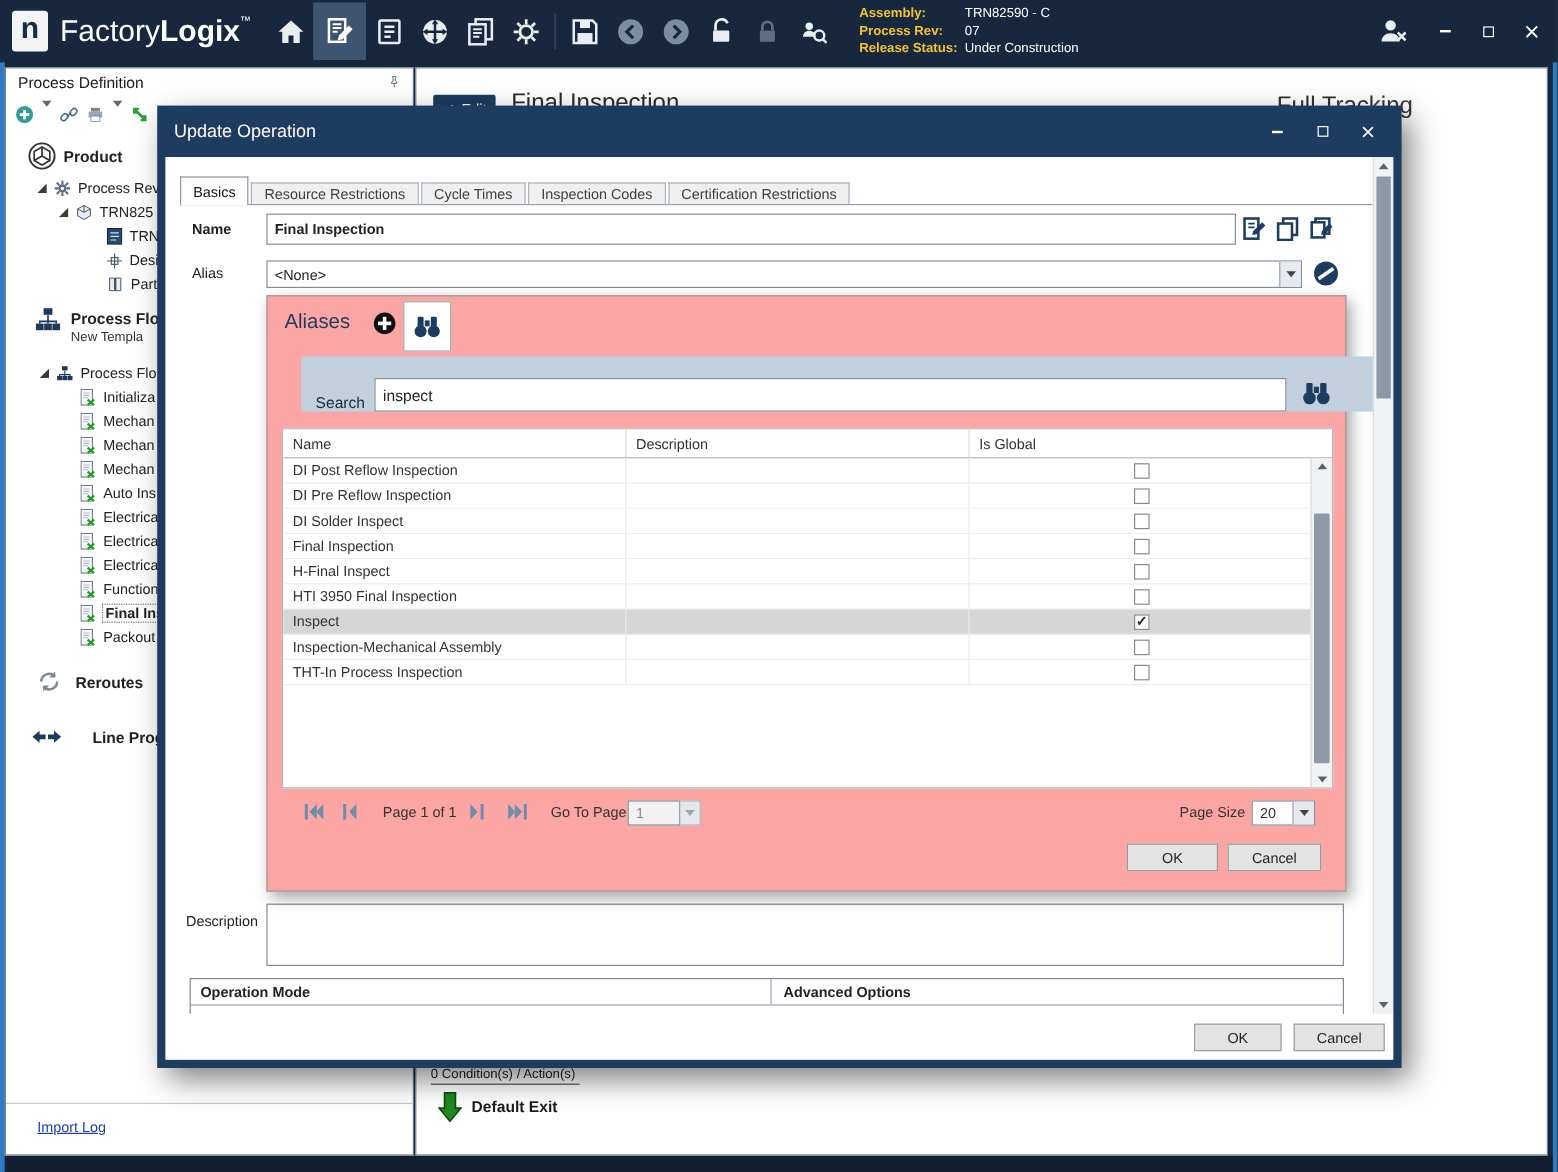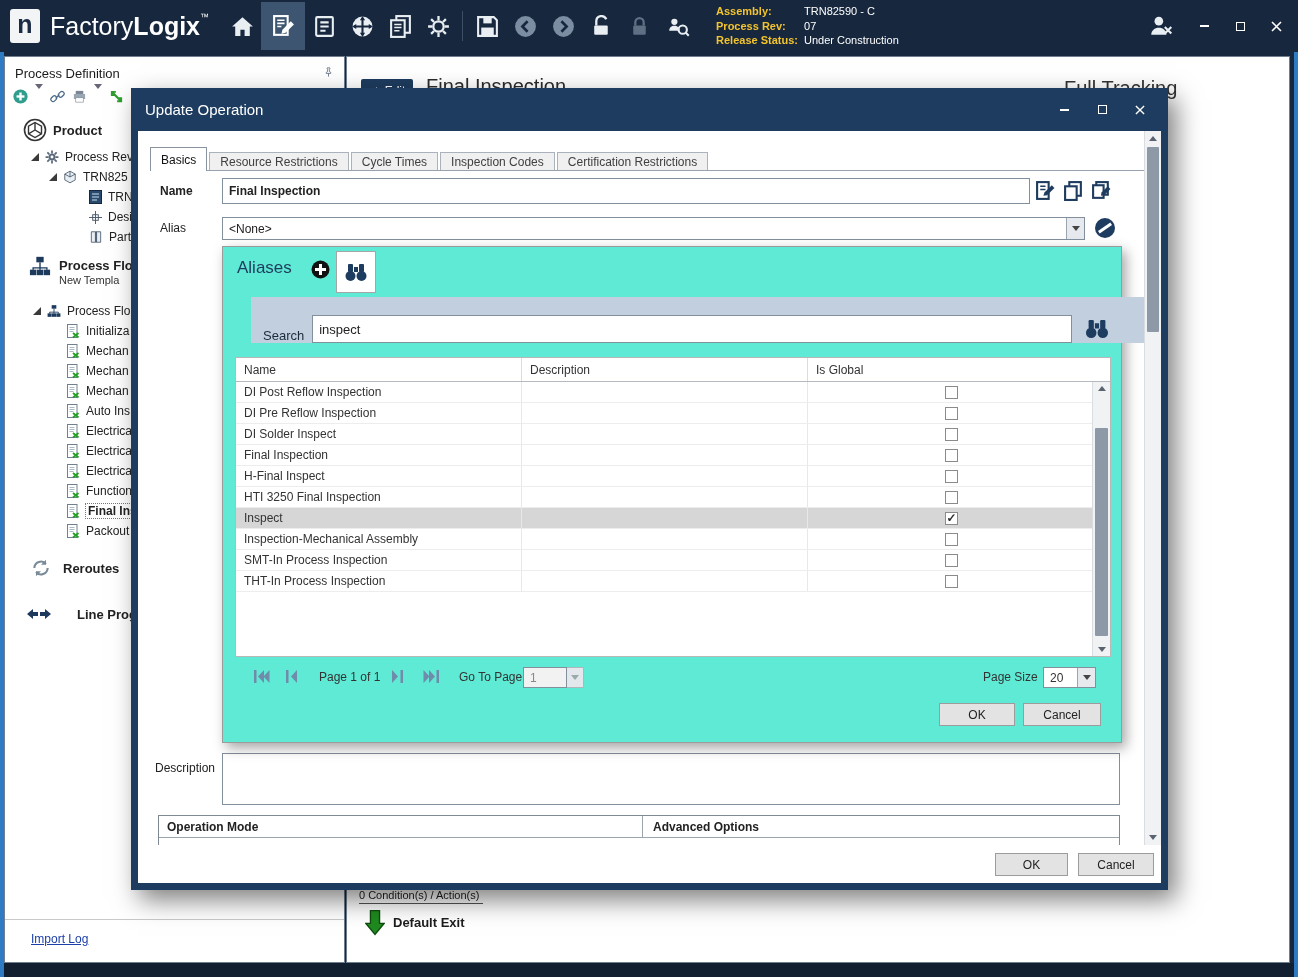--- a/index.html
+++ b/index.html
@@ -22,21 +22,21 @@
 .asm-val{color:#fff}
 .tb-right{margin-left:auto;display:flex;align-items:center;margin-right:14px;gap:20px}
 .winbtn{width:16px;height:16px;display:flex;align-items:center;justify-content:center;cursor:pointer}
 .min-bar{width:9px;height:2px;background:#fff}
 .max-box{width:9px;height:9px;border:1.5px solid #fff}
 
 .edge{position:absolute;background:#2f7bc3}
 .bottom-strip{position:absolute;left:4px;top:963px;width:1290px;height:14px;background:#121f31}
 
 .left-panel{position:absolute;left:4px;top:56px;width:341px;height:907px;background:#fff;border:1px solid #6f7f8f}
-.lp-header{height:28px;display:flex;align-items:center;padding:4px 10px 0 10px;font-size:13px;color:#1b1b1b}
+.lp-header{height:28px;display:flex;align-items:flex-start;padding:4px 10px 0 10px;font-size:13px;color:#1b1b1b}
 .lp-pin{margin-left:auto}
 .lp-toolbar{height:26px;display:flex;align-items:center;gap:7px;padding:0 8px}
 .tree{font-size:12px;color:#222;padding-top:2px}
 .tree-row{display:flex;align-items:center;height:20px;white-space:nowrap;cursor:pointer}
 .tree-row .gap{width:6px}
 .trl{margin-left:6px}
 .bold13{font-weight:bold;font-size:13px}
 .sel-step{font-weight:bold;outline:1px dotted #777;background:#fff;padding:0 2px}
 .pf-head{display:flex;height:40px;margin-top:8px;cursor:pointer}
 .pf-txt{margin-left:8px;line-height:14px;padding-top:4px}
@@ -66,21 +66,21 @@
 .txt{border:1px solid #828f9c;background:#fff;font-family:"Liberation Sans",sans-serif;font-size:12px;color:#222;padding:0 6px}
 .name-input{position:absolute;left:84px;top:47px;width:808px;height:26px;font-weight:bold}
 .row-icon{position:absolute;top:49px;width:22px;height:22px;cursor:pointer}
 .combo{position:absolute;left:84px;top:86px;width:863px;height:23px;border:1px solid #828f9c;background:#fff;display:flex;align-items:center;font-size:12px;color:#222;padding-left:6px;cursor:pointer}
 .combo-btn{margin-left:auto;width:18px;height:21px;background:#e6e9ee;border-left:1px solid #9aa5b0;display:flex;align-items:center;justify-content:center;cursor:pointer}
 .tri-down{width:0;height:0;border-left:4px solid transparent;border-right:4px solid transparent;border-top:5px solid #444}
 .tri-up{width:0;height:0;border-left:4px solid transparent;border-right:4px solid transparent;border-bottom:5px solid #5a6470}
 .tri-down.sb{border-top-color:#5a6470}
 .clear-icon{position:absolute;left:956px;top:86px;width:22px;height:22px;cursor:pointer}
 
-.alias-popup{position:absolute;left:84px;top:115px;width:900px;height:497px;background:#5eead4;border:1px solid #9b9b9b;box-shadow:4px 5px 12px rgba(0,0,0,.35);z-index:5}
+.alias-popup{position:absolute;left:84px;top:115px;width:900px;height:497px;background:#fca5a5;border:1px solid #9b9b9b;box-shadow:4px 5px 12px rgba(0,0,0,.35);z-index:5}
 .ap-title{position:absolute;left:14px;top:11px;font-size:17px;color:#1e3a5c}
 .ap-plus{position:absolute;left:88px;top:13px;cursor:pointer}
 .ap-tab{position:absolute;left:113px;top:4px;width:40px;height:42px;border:1px solid #a5a5a5;background:#fff;display:flex;align-items:center;justify-content:center;cursor:pointer}
 .searchbar{position:absolute;left:28px;top:50px;width:1012px;height:46px;background:#c2cfdf;display:flex;align-items:flex-end}
 .search-lbl{font-size:13px;color:#1b2b3b;margin-left:12px}
 .search-input{width:760px;height:28px;margin-left:8px;font-size:13px}
 .search-binoc{margin-left:12px;cursor:pointer}
 
 .atable{position:absolute;left:12px;top:110px;width:876px;height:300px;border:1px solid #b8b8b8;background:#fff}
 .ahead{display:flex;height:24px;border-bottom:1px solid #b5bac0;font-size:12px;color:#333;background:#fff}
@@ -615,42 +615,35 @@
                   </div>
                 </div>
               <div class="trow">
                   <div class="tc c1">H-Final Inspect</div>
                   <div class="tc c2"></div>
                   <div class="tc c3">
                     <span class="cb"></span>
                   </div>
                 </div>
               <div class="trow">
-                  <div class="tc c1">HTI 3250 Final Inspection</div>
+                  <div class="tc c1">HTI 3950 Final Inspection</div>
                   <div class="tc c2"></div>
                   <div class="tc c3">
                     <span class="cb"></span>
                   </div>
                 </div>
               <div class="trow selected">
                   <div class="tc c1">Inspect</div>
                   <div class="tc c2"></div>
                   <div class="tc c3">
                     <span class="cb checked"></span>
                   </div>
                 </div>
               <div class="trow">
                   <div class="tc c1">Inspection-Mechanical Assembly</div>
-                  <div class="tc c2"></div>
-                  <div class="tc c3">
-                    <span class="cb"></span>
-                  </div>
-                </div>
-              <div class="trow">
-                  <div class="tc c1">SMT-In Process Inspection</div>
                   <div class="tc c2"></div>
                   <div class="tc c3">
                     <span class="cb"></span>
                   </div>
                 </div>
               <div class="trow">
                   <div class="tc c1">THT-In Process Inspection</div>
                   <div class="tc c2"></div>
                   <div class="tc c3">
                     <span class="cb"></span>

